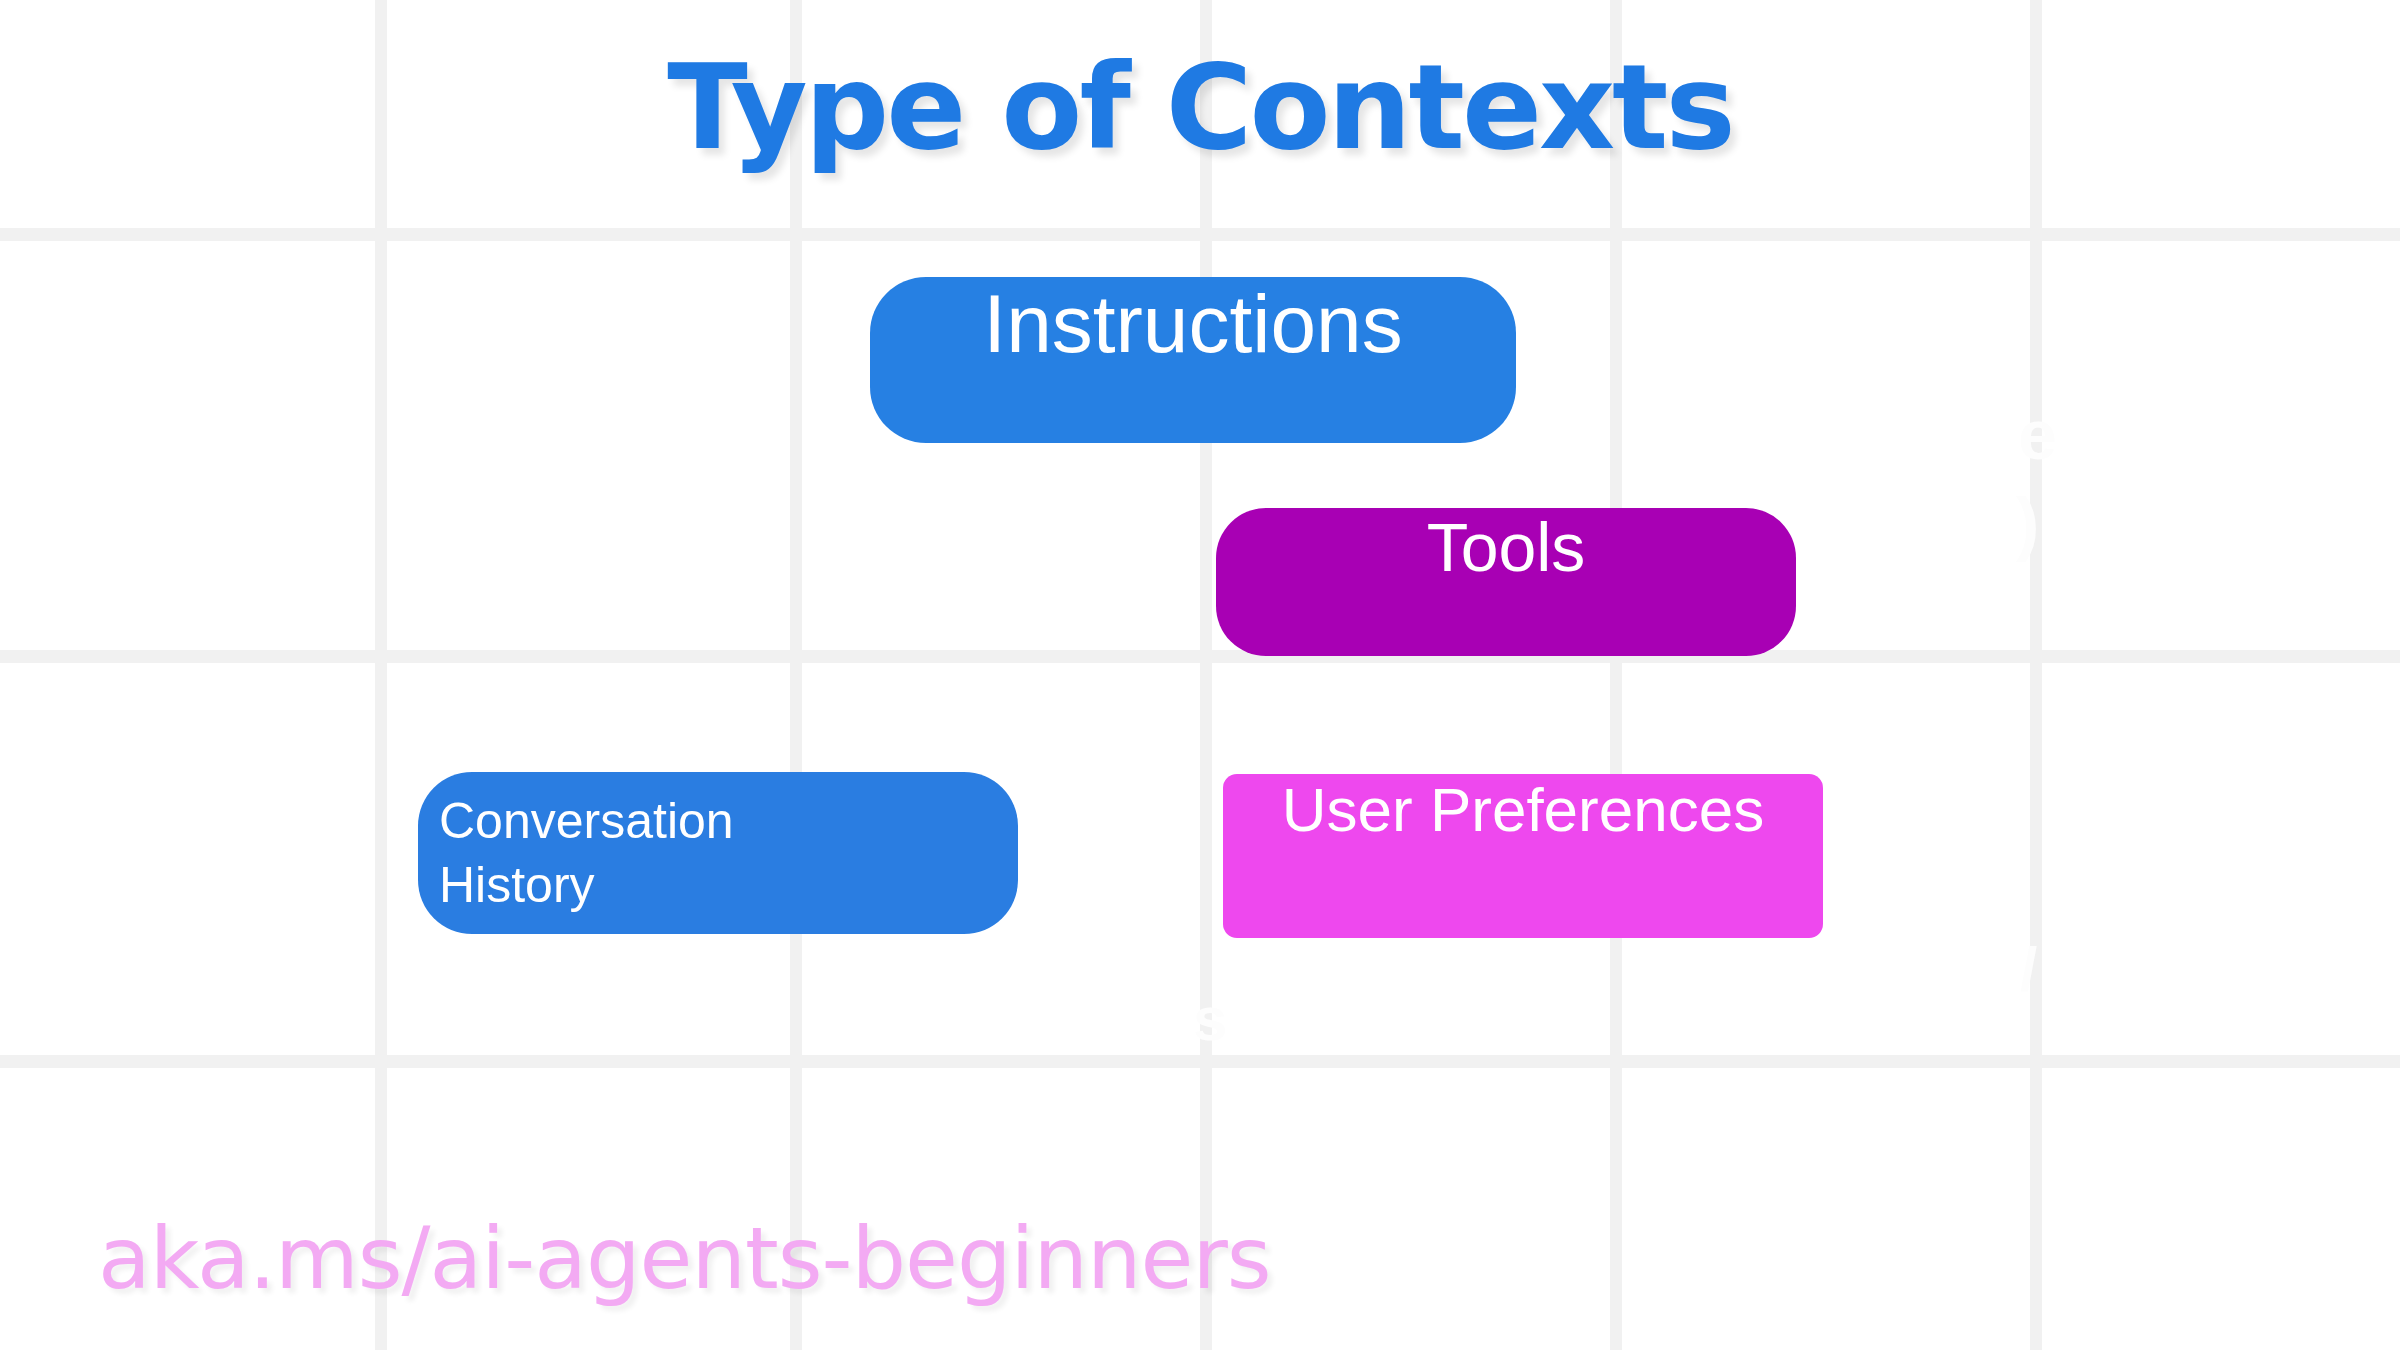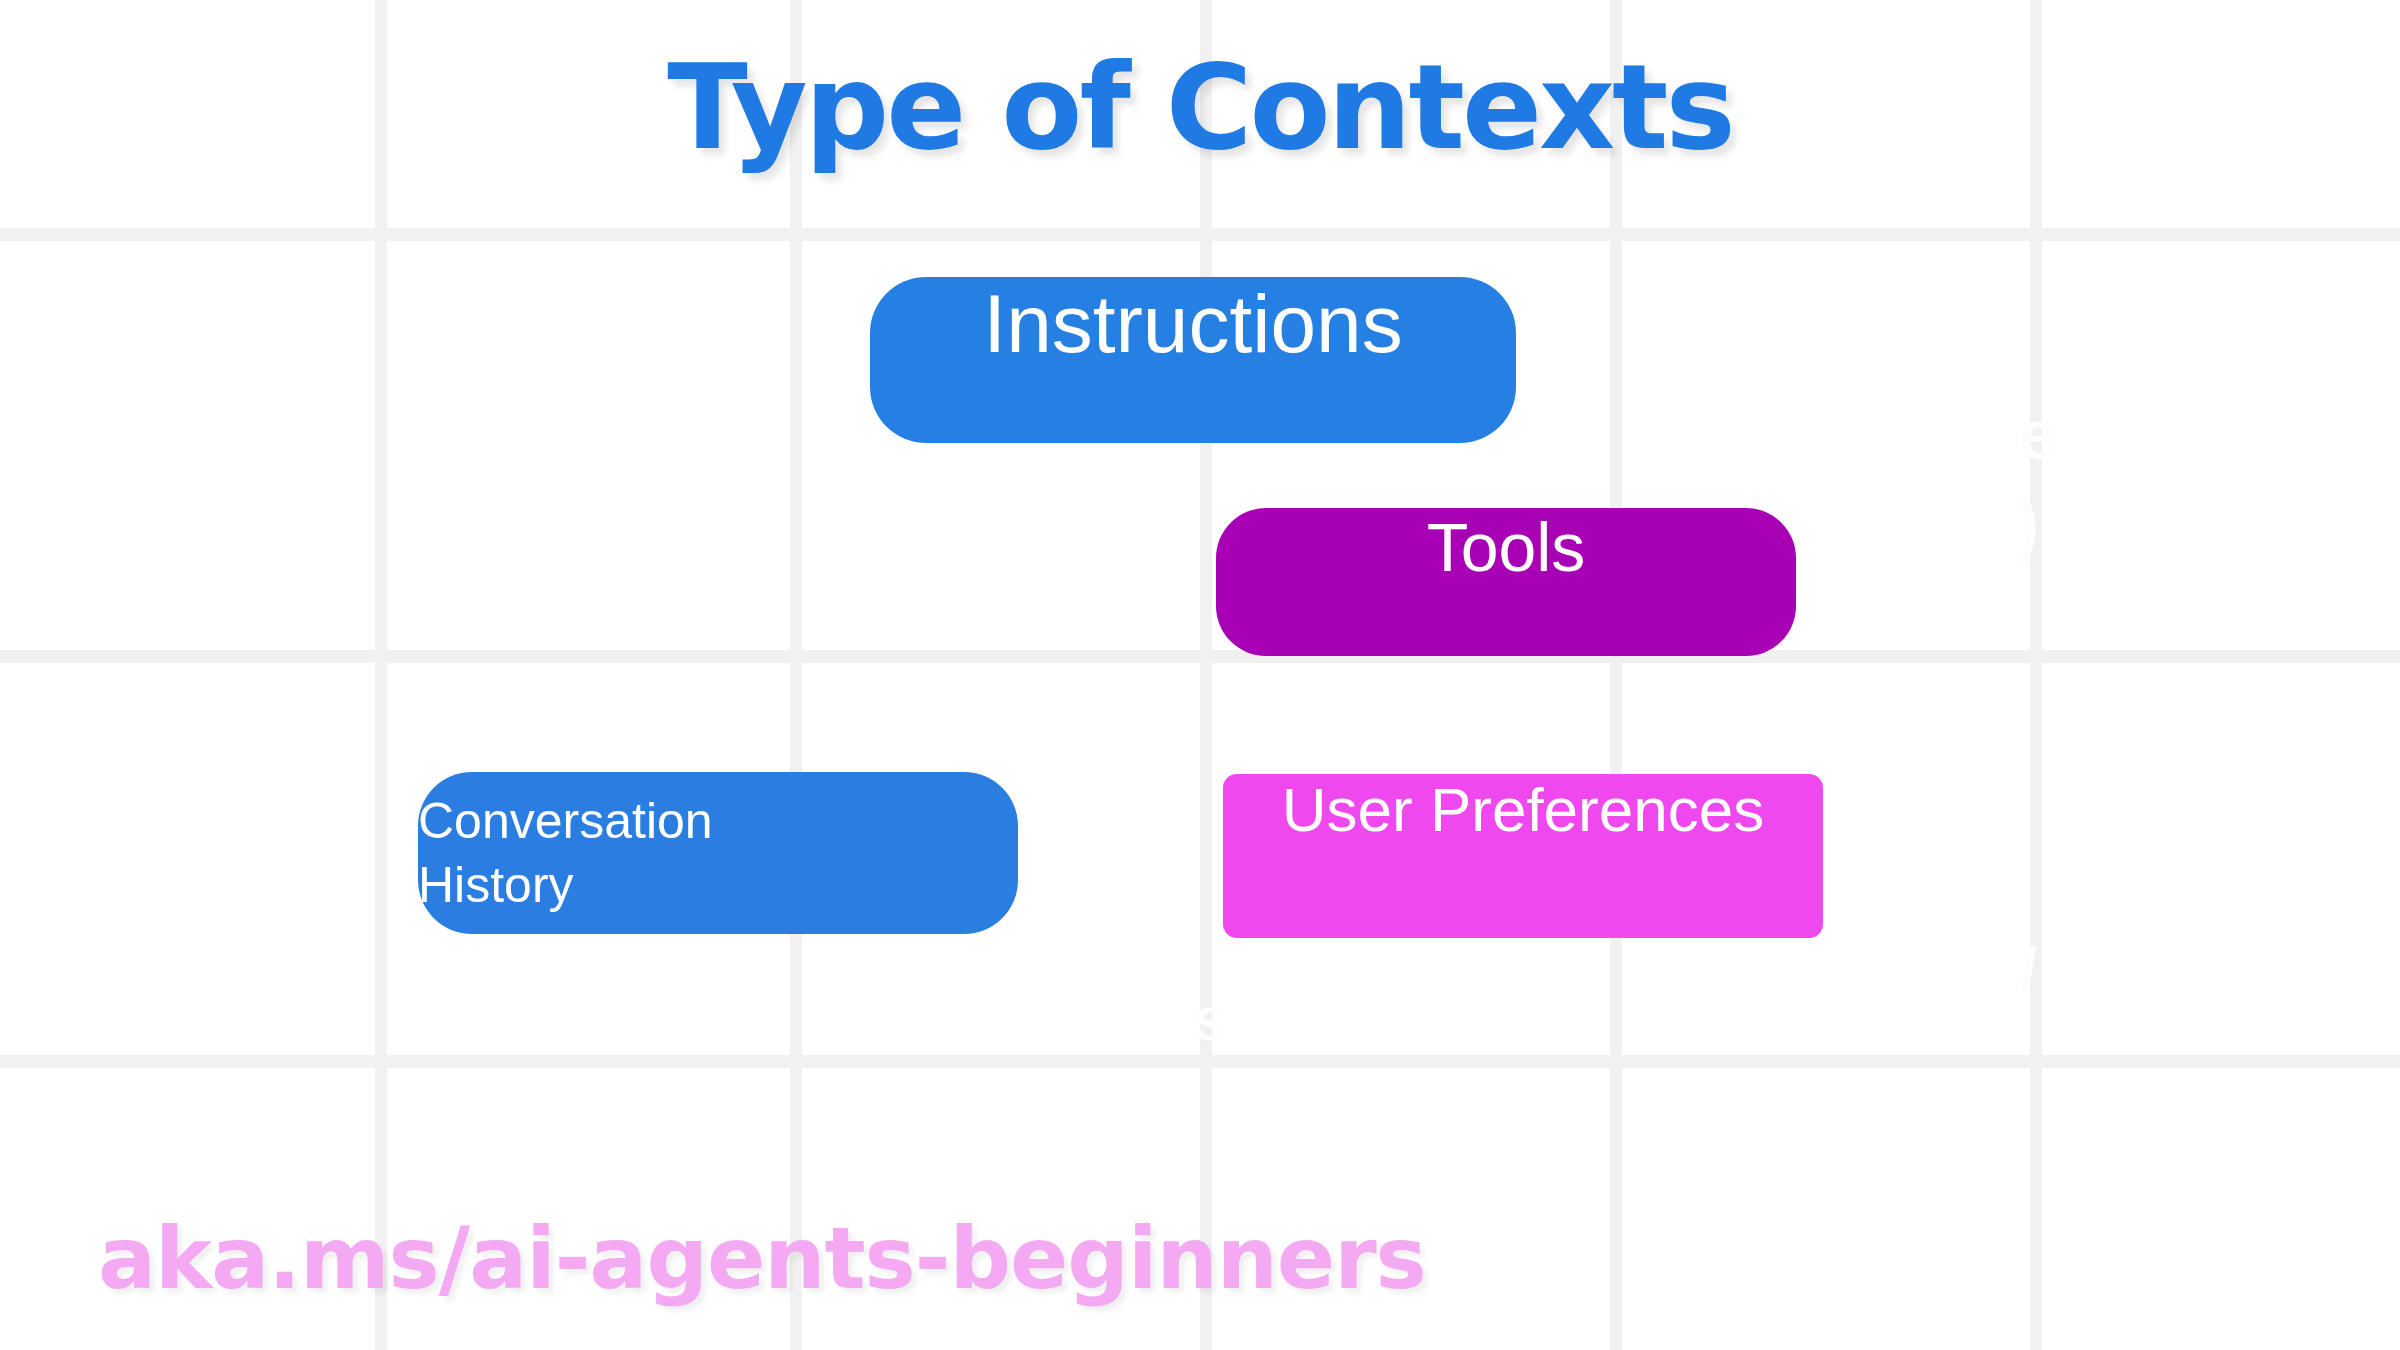--- a/index.html
+++ b/index.html
@@ -105,37 +105,38 @@
     background: #a800b4;
     font-size: 68px;
     border-radius: 50px;
   }
   #pill-conversation-history {
     left: 418px;  top: 772px;
     width: 600px; height: 162px;
     background: #2a7de1;
     font-size: 50px;
     border-radius: 54px;
+    padding-left: 21px;
   }
   #pill-user-preferences {
     left: 1214px; top: 774px;
     width: 600px; height: 164px;
     background: #ee48ee;
     font-size: 62px;
     border-radius: 14px;
     margin-left: 9px;
   }
 
   
   .footer-link {
     position: absolute;
     left: 98px;
     top: 1208px;
     font-family: "DejaVu Sans", sans-serif;
-    font-weight: 700;
+    font-weight: 400;
     font-size: 86px;
     letter-spacing: -1px;
     color: #f3aaf3;
     text-shadow: 5px 5px 5px rgba(0,0,0,0.06);
     white-space: nowrap;
   }
 </style>
 </head>
 <body>
 

